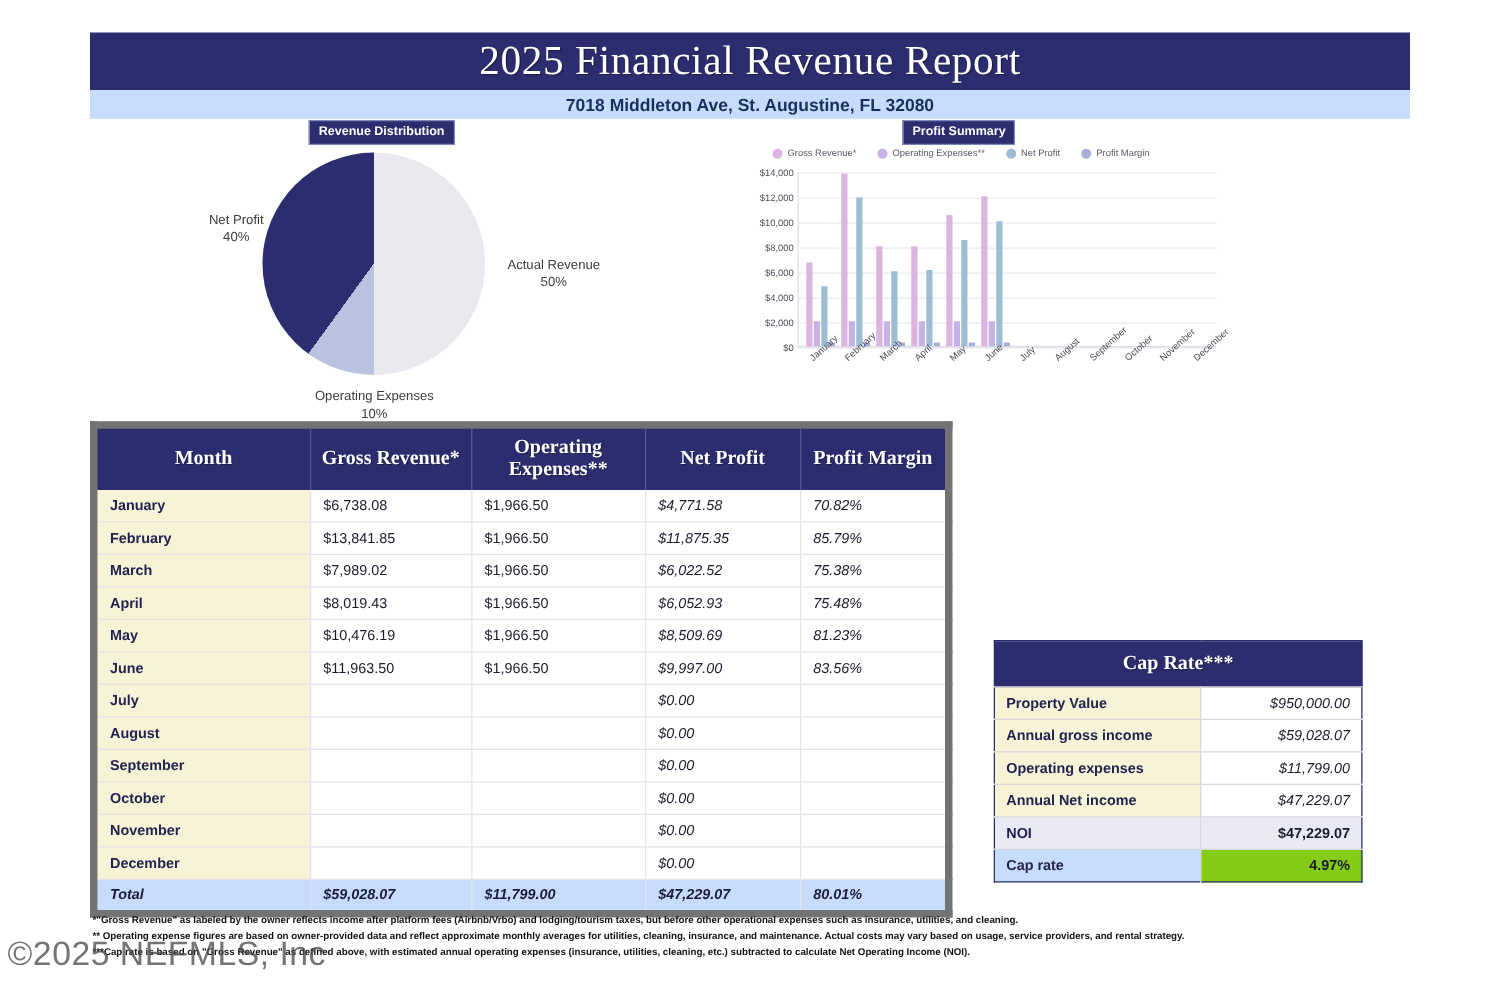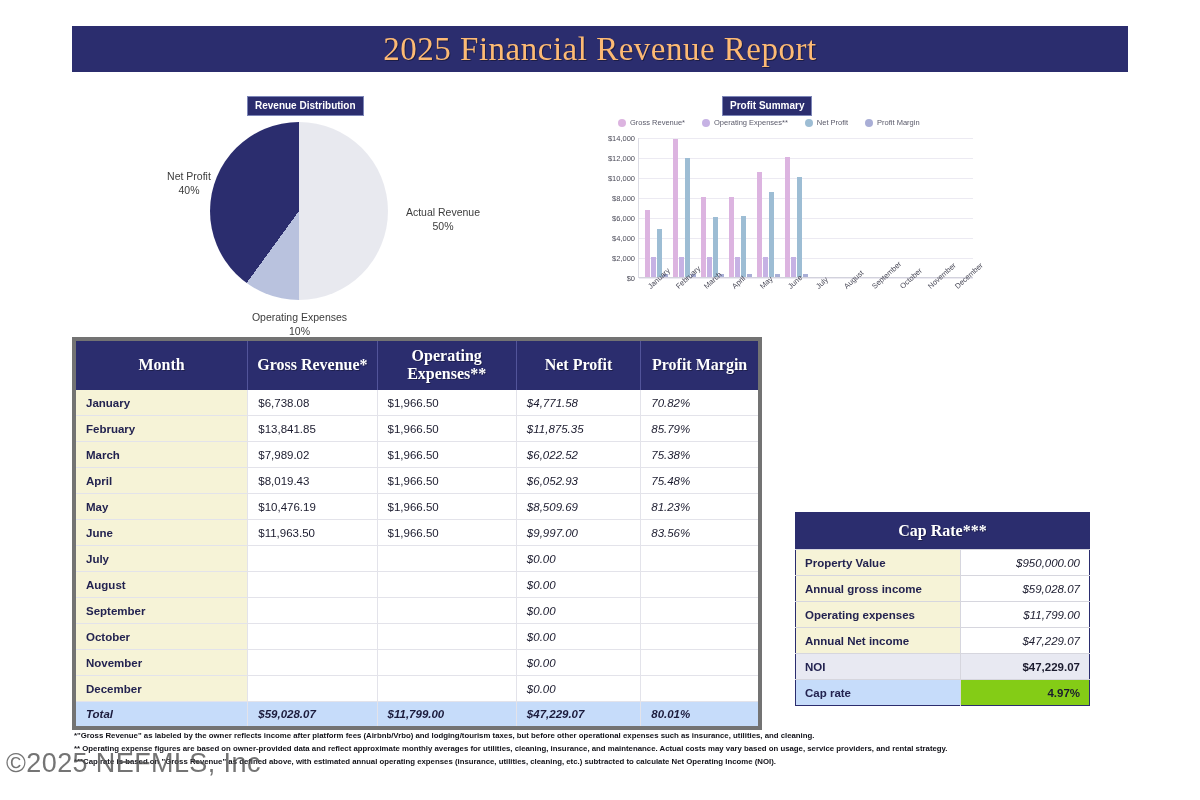--- a/index.html
+++ b/index.html
@@ -18,21 +18,21 @@
   
   .title-bar {
     position: absolute; left: 72px; top: 26px;
     width: 1056px; height: 46px;
     background: #2b2d6e;
     display: flex; align-items: center; justify-content: center;
   }
   .title-bar .title-text {
     font-family: "Liberation Serif", serif;
     font-size: 33px;
-    color: #fdba74;
+    color: #ffffff;
     letter-spacing: 0.5px;
     text-shadow: 1px 1px 0 rgba(0,0,0,0.35);
   }
   .subtitle-bar {
     position: absolute; left: 72px; top: 72px;
     width: 1056px; height: 23px;
     background: #c6dcfa;
     display: flex; align-items: center; justify-content: center;
   }
   .subtitle-bar .subtitle-text {
@@ -106,21 +106,21 @@
     transform-origin: left top;
     transform: rotate(-42deg);
     white-space: nowrap;
   }
 
   
   .main-table {
     position: absolute; left: 72px; top: 337px;
     width: 690px;
     border-collapse: collapse;
-    border: 4px solid #737373;
+    border: 6px solid #737373;
   }
   .main-table th {
     background: #2b2d6e; color: #ffffff;
     font-family: "Liberation Serif", serif;
     font-size: 16px; font-weight: bold;
     padding: 6px 4px; line-height: 1.15;
     border-right: 1px solid #52549a;
     text-shadow: 1px 1px 0 rgba(0,0,0,0.3);
   }
   .main-table th:last-child { border-right: none; }
@@ -195,20 +195,23 @@
     letter-spacing: 0.4px;
   }
 </style>
 </head>
 <body>
 
 <div id="page">
 
   <div class="title-bar">
     <span class="title-text">2025 Financial Revenue Report</span>
+  </div>
+  <div class="subtitle-bar">
+    <span class="subtitle-text">7018 Middleton Ave, St. Augustine, FL 32080</span>
   </div>
 
   <div class="chart-badge" id="badge-pie">Revenue Distribution</div>
   <div class="pie-wrap">
     <div class="pie"></div>
     <div class="pie-label" id="pie-lbl-net">
       <span>Net Profit</span>
       <span class="pct">40%</span>
     </div>
     <div class="pie-label" id="pie-lbl-act">

